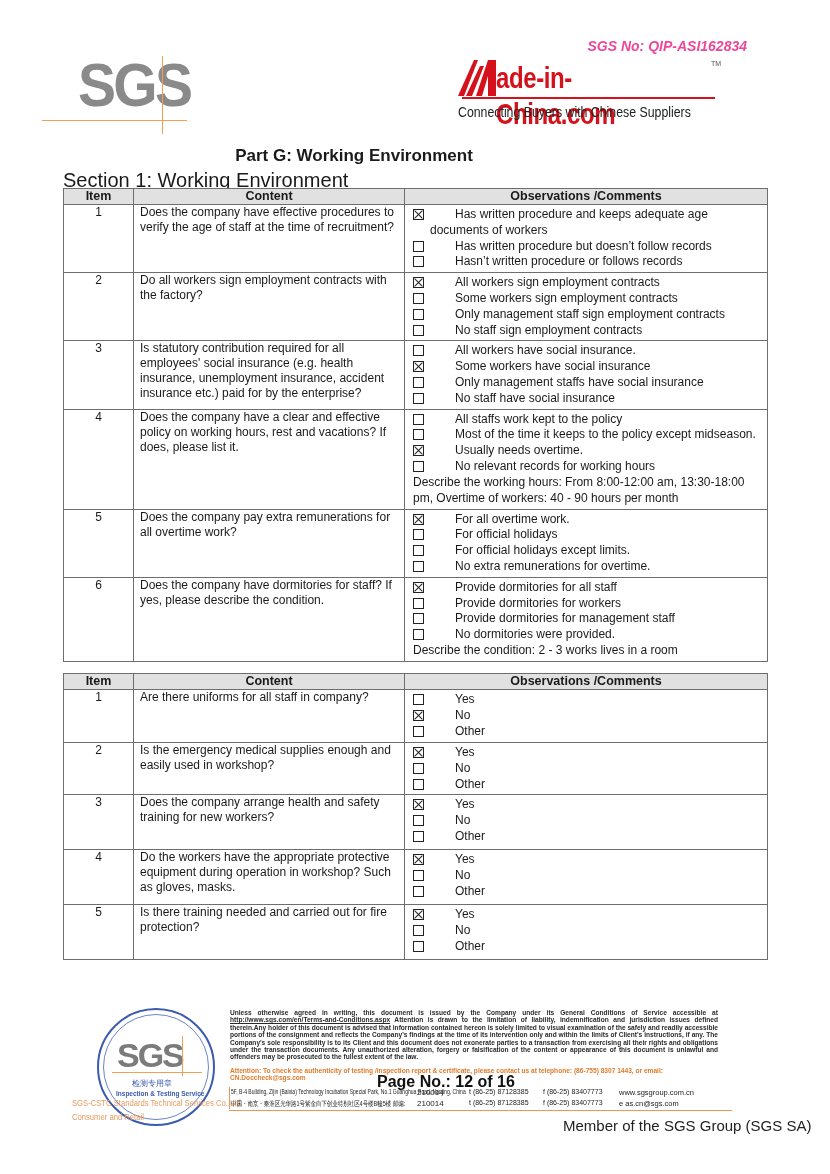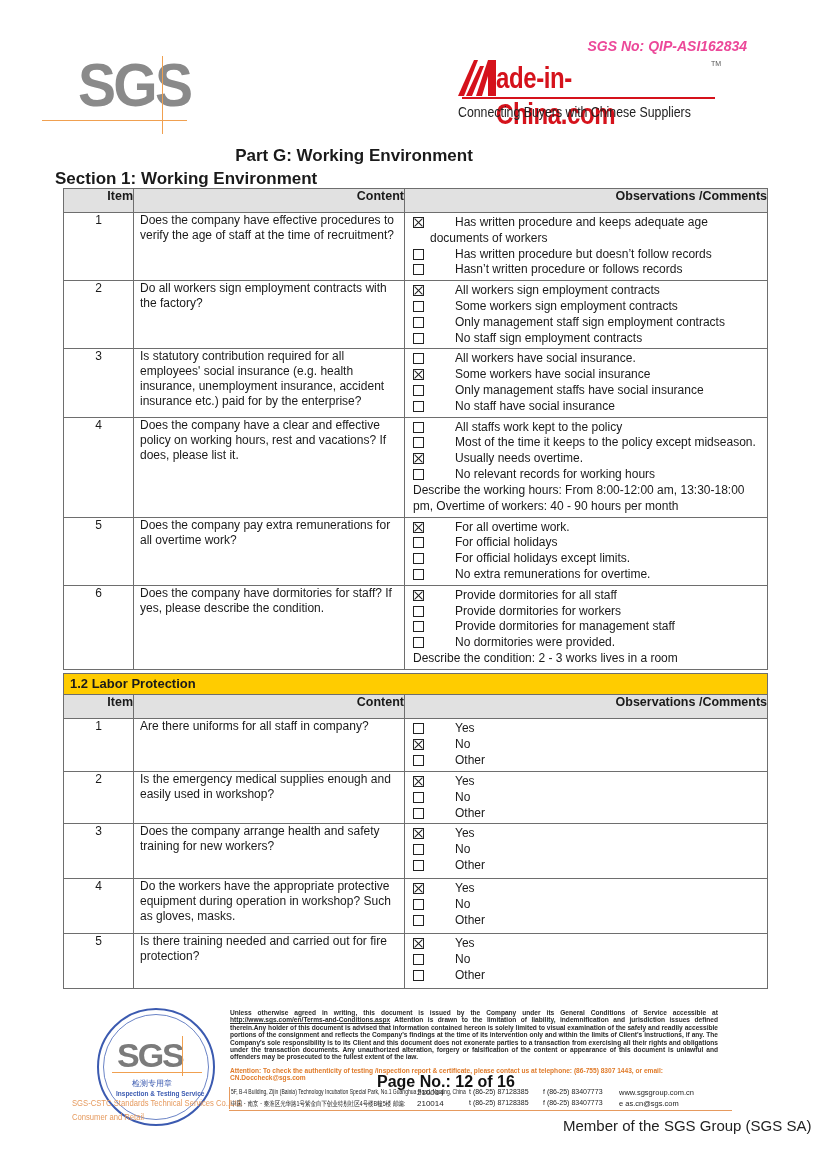--- a/index.html
+++ b/index.html
@@ -15,27 +15,27 @@
   .sgs-no { position: absolute; right: 83px; top: 38px; font-weight: bold; font-style: italic; font-size: 14px; color: #ec4899; }
 
   .mic-logo { position: absolute; left: 458px; top: 58px; width: 270px; height: 62px; }
   .mic-logo .m-mark { position: absolute; left: 0; top: 0; width: 40px; height: 40px; }
   .mic-logo .brand { position: absolute; left: 38px; top: 2px; font-weight: bold; font-size: 30px; color: #d5121b; letter-spacing: -0.5px; transform: scaleX(0.8); transform-origin: left top; line-height: 36px; }
   .mic-logo .tm { position: absolute; left: 253px; top: 2px; font-size: 7px; color: #555; }
   .mic-logo .underline { position: absolute; left: 4px; top: 39px; width: 253px; height: 2px; background: #d5121b; }
   .mic-logo .tagline { position: absolute; left: 0; top: 46px; font-size: 14px; color: #222; transform: scaleX(0.88); transform-origin: left top; white-space: nowrap; }
 
   .part-title { position: absolute; left: 0; width: 708px; top: 146px; text-align: center; font-weight: bold; font-size: 17px; }
-  .section-title { position: absolute; left: 55px; top: 169px; font-weight: bold; font-size: 17px; }
+  .section-title { position: absolute; left: 63px; top: 169px; font-weight: normal; font-size: 20px; }
 
   
   table.grid { position: absolute; left: 63px; width: 704px; border-collapse: collapse; font-size: 12px; table-layout: fixed; }
   table.grid td, table.grid th { border: 1px solid #6e6e6e; vertical-align: top; }
   .band td { background: #ffcc00; font-weight: bold; font-size: 13px; padding: 2px 6px; height: 21px; vertical-align: middle; }
-  .colhead th { background: #e1e1e1; font-weight: bold; font-size: 12.5px; height: 24px; text-align: right; vertical-align: middle; padding: 0; }
+  .colhead th { background: #e1e1e1; font-weight: bold; font-size: 12.5px; height: 16px; text-align: center; vertical-align: middle; padding: 0; }
   td.item { text-align: center; vertical-align: middle; }
   td.content { padding: 0 6px 2px 6px; line-height: 15px; }
   td.obs { padding: 2px 6px 2px 8px; line-height: 15.8px; }
   .opt { display: flex; align-items: flex-start; gap: 24px; }
   .cb { display: inline-block; width: 11px; height: 11px; border: 1px solid #222; margin: 2px 7px 0 0; flex: none; position: relative; }
   .cb.checked::before, .cb.checked::after { content: ""; position: absolute; left: 4px; top: -1px; width: 1px; height: 11px; background: #222; }
   .cb.checked::before { transform: rotate(45deg); }
   .cb.checked::after { transform: rotate(-45deg); }
   .opt-cont { padding-left: 17px; }
   .desc { line-height: 15.8px; }
@@ -238,23 +238,20 @@
     </tbody>
 </table>
 
 <table class="grid" id="labor-table" style="top:673px;">
   <colgroup>
       <col style="width:70px">
       <col style="width:271px">
       <col style="width:363px">
     </colgroup>
   <tbody>
-      <tr class="band">
-        <td colspan="3">1.2 Labor Protection</td>
-      </tr>
   <tr class="colhead">
     <th>Item</th>
     <th>Content</th>
     <th>Observations /Comments</th>
   </tr>
   </tbody>
     <tbody id="labor-body">
       <tr style="height: 53px;">
         <td class="item">1</td>
         <td class="content">Are there uniforms for all staff in company?</td>

